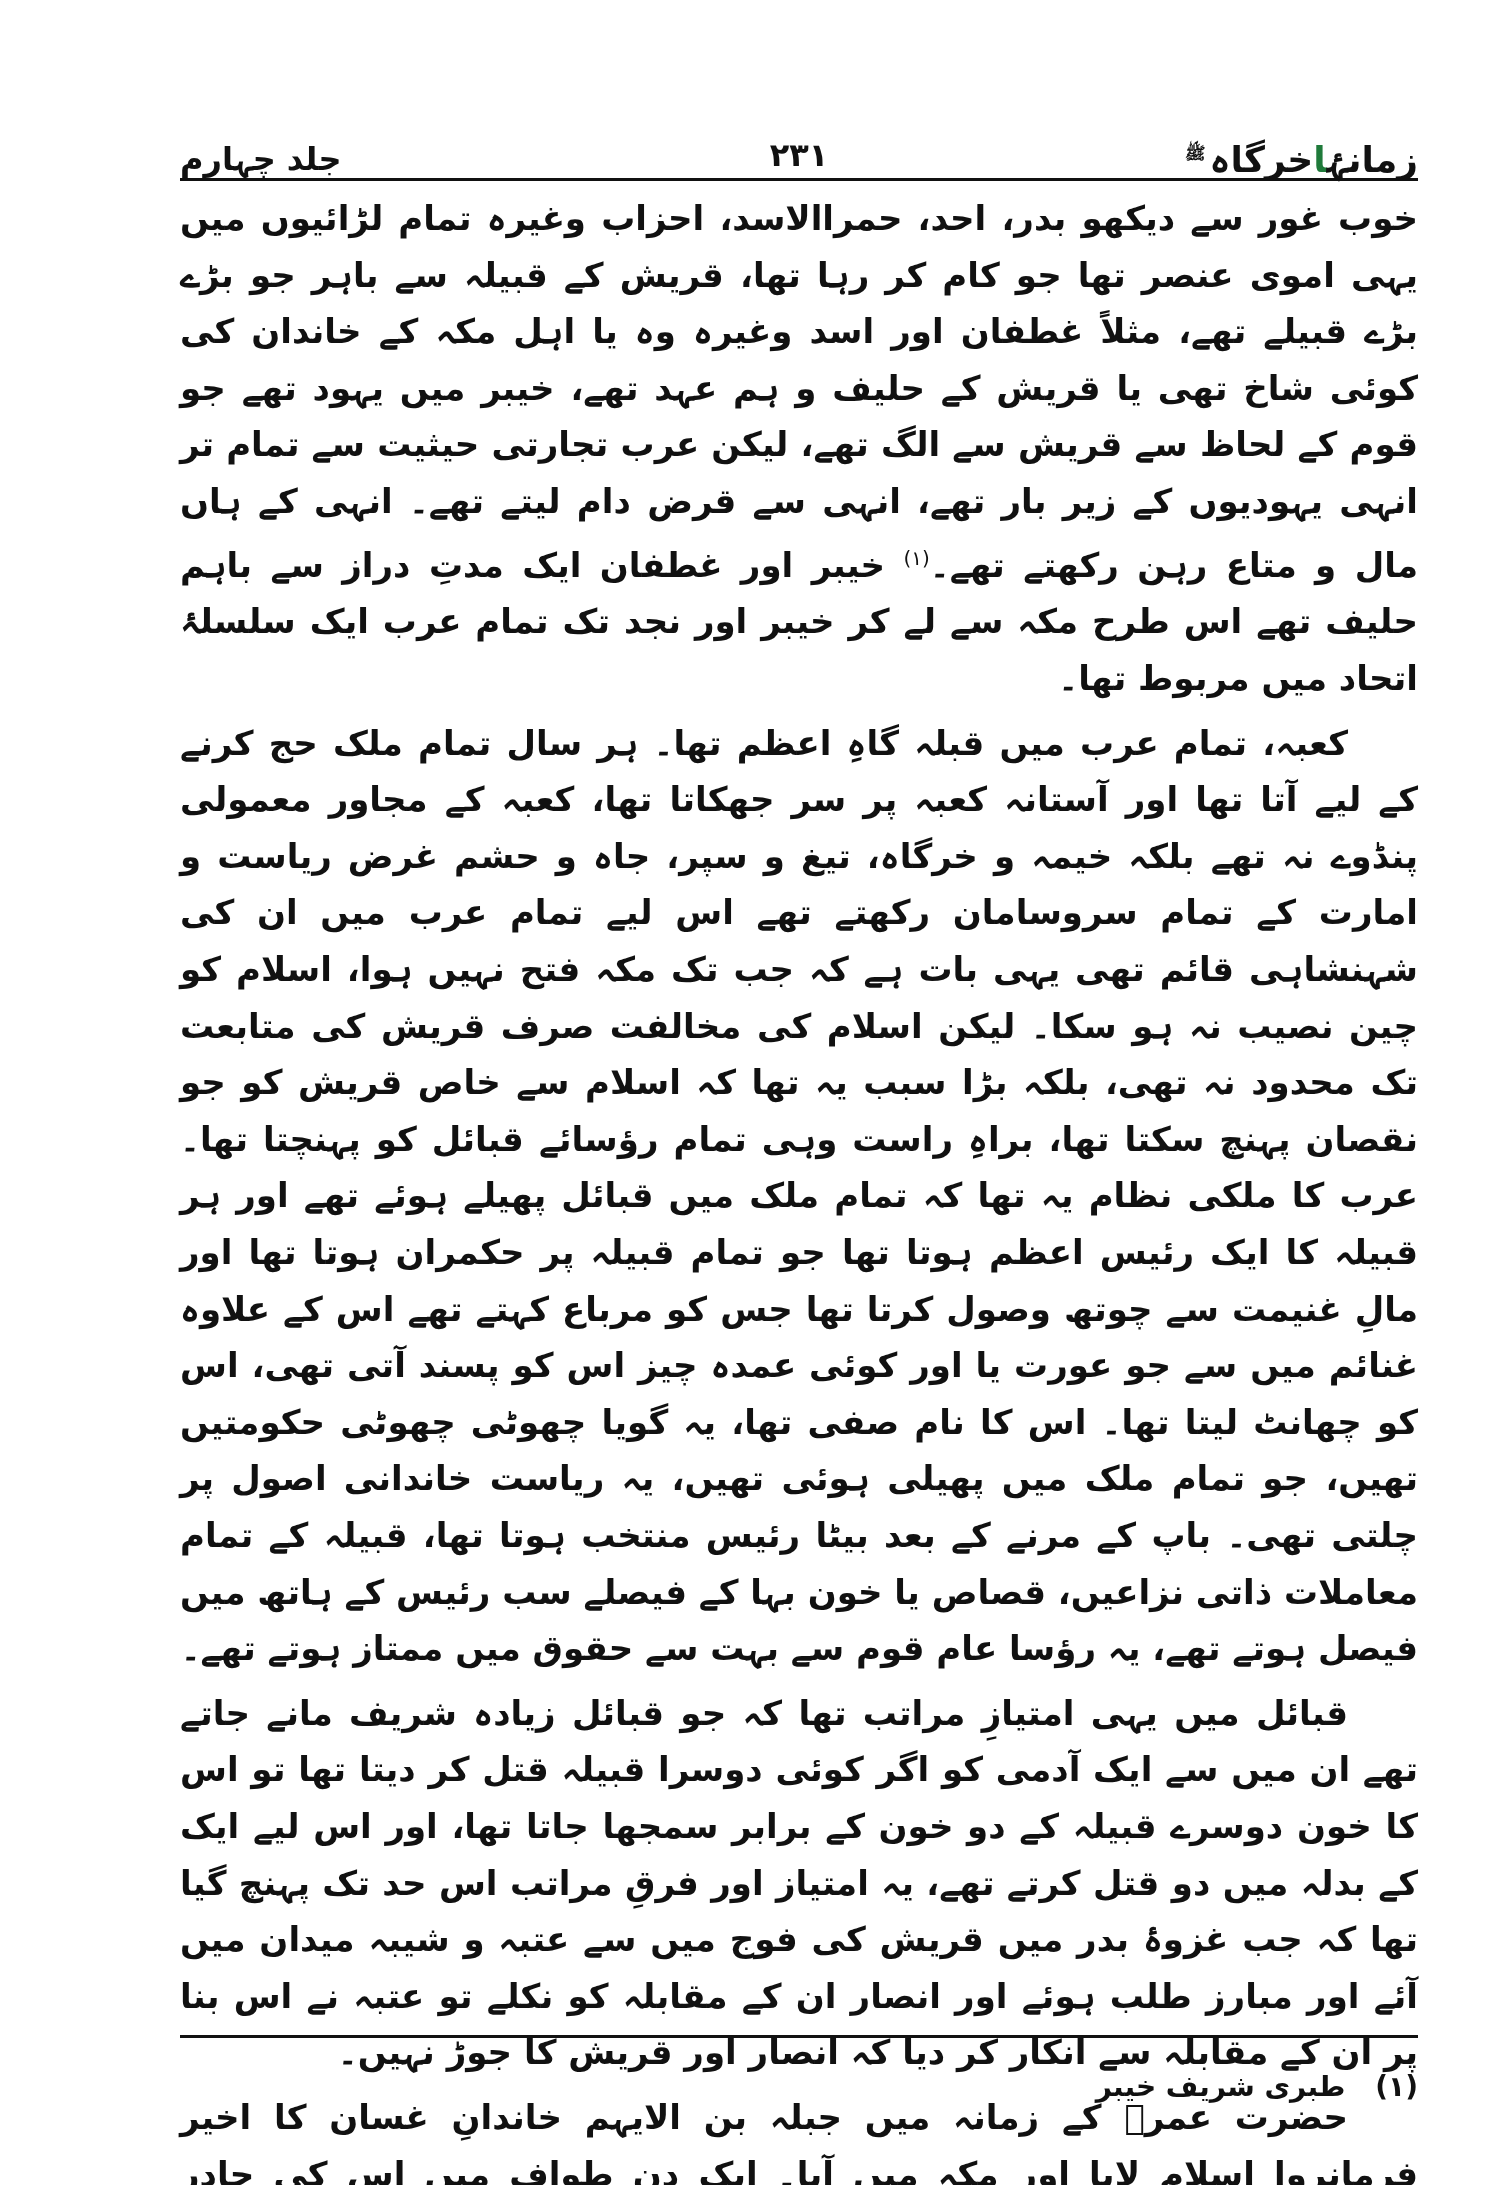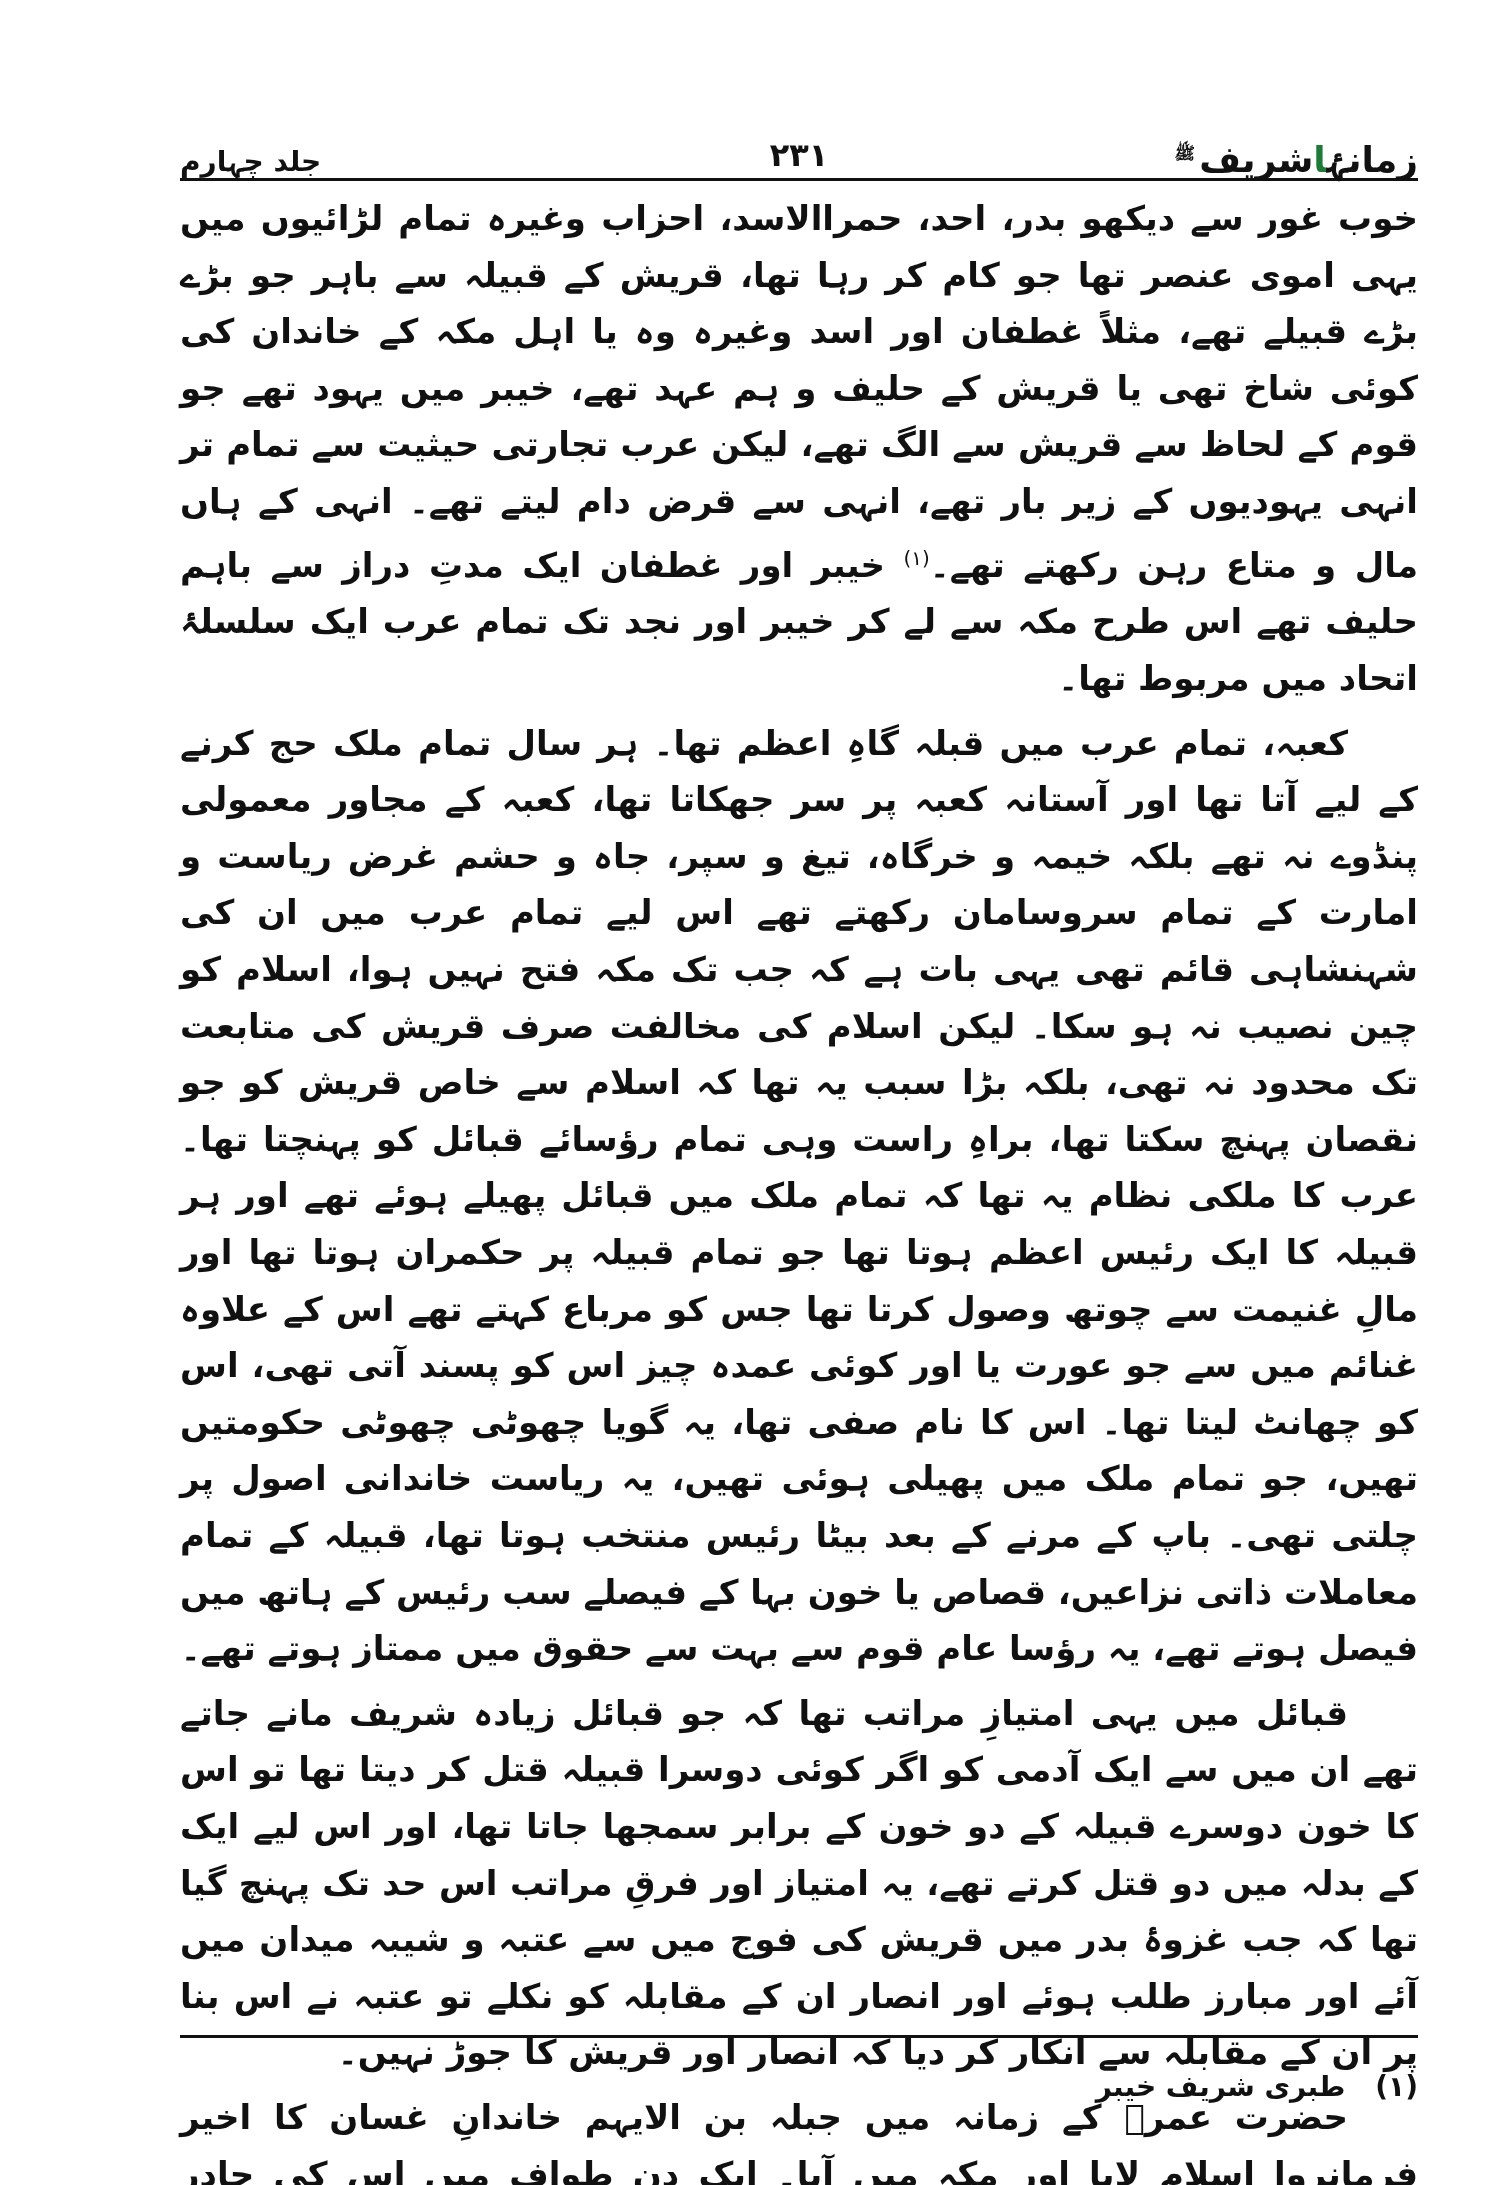--- a/index.html
+++ b/index.html
@@ -48,21 +48,21 @@
   }
   .header-page {
     font-size: 32px;
     font-weight: bold;
     position: absolute;
     left: 50%;
     transform: translateX(-50%);
     bottom: 4px;
   }
   .header-volume {
-    font-size: 28px;
+    font-size: 32px;
     font-weight: bold;
   }
   .rule-top {
     position: absolute;
     top: 178px;
     left: 0;
     right: 0;
     height: 3px;
     background: #111;
   }
@@ -108,21 +108,21 @@
     align-items: center;
   }
 </style>
 </head>
 <body>
 
 <div class="page">
 
   <div class="header">
     <div class="header-title">
-      <span>زمانۂ</span><span class="green">ا</span><span>شریف</span><span class="honorific">ﷺ</span>
+      <span>زمانۂ</span><span class="green">ا</span><span>خرگاہ</span><span class="honorific">ﷺ</span>
     </div>
     <div class="header-page">۲۳۱</div>
     <div class="header-volume">جلد چہارم</div>
   </div>
 
   <div class="rule-top"></div>
 
   <div class="body-text">
     <p class="para">
       <span>خوب غور سے دیکھو بدر، احد، حمراالاسد، احزاب وغیرہ تمام لڑائیوں میں یہی اموی عنصر تھا جو کام کر رہا تھا، قریش کے قبیلہ سے باہر جو بڑے بڑے قبیلے تھے، مثلاً غطفان اور اسد وغیرہ وہ یا اہل مکہ کے خاندان کی کوئی شاخ تھی یا قریش کے حلیف و ہم عہد تھے، خیبر میں یہود تھے جو قوم کے لحاظ سے قریش سے الگ تھے، لیکن عرب تجارتی حیثیت سے تمام تر انہی یہودیوں کے زیر بار تھے، انہی سے قرض دام لیتے تھے۔ انہی کے ہاں مال و متاع رہن رکھتے تھے۔</span><span class="sup">(۱)</span><span> خیبر اور غطفان ایک مدتِ دراز سے باہم حلیف تھے اس طرح مکہ سے لے کر خیبر اور نجد تک تمام عرب ایک سلسلۂ اتحاد میں مربوط تھا۔</span>

